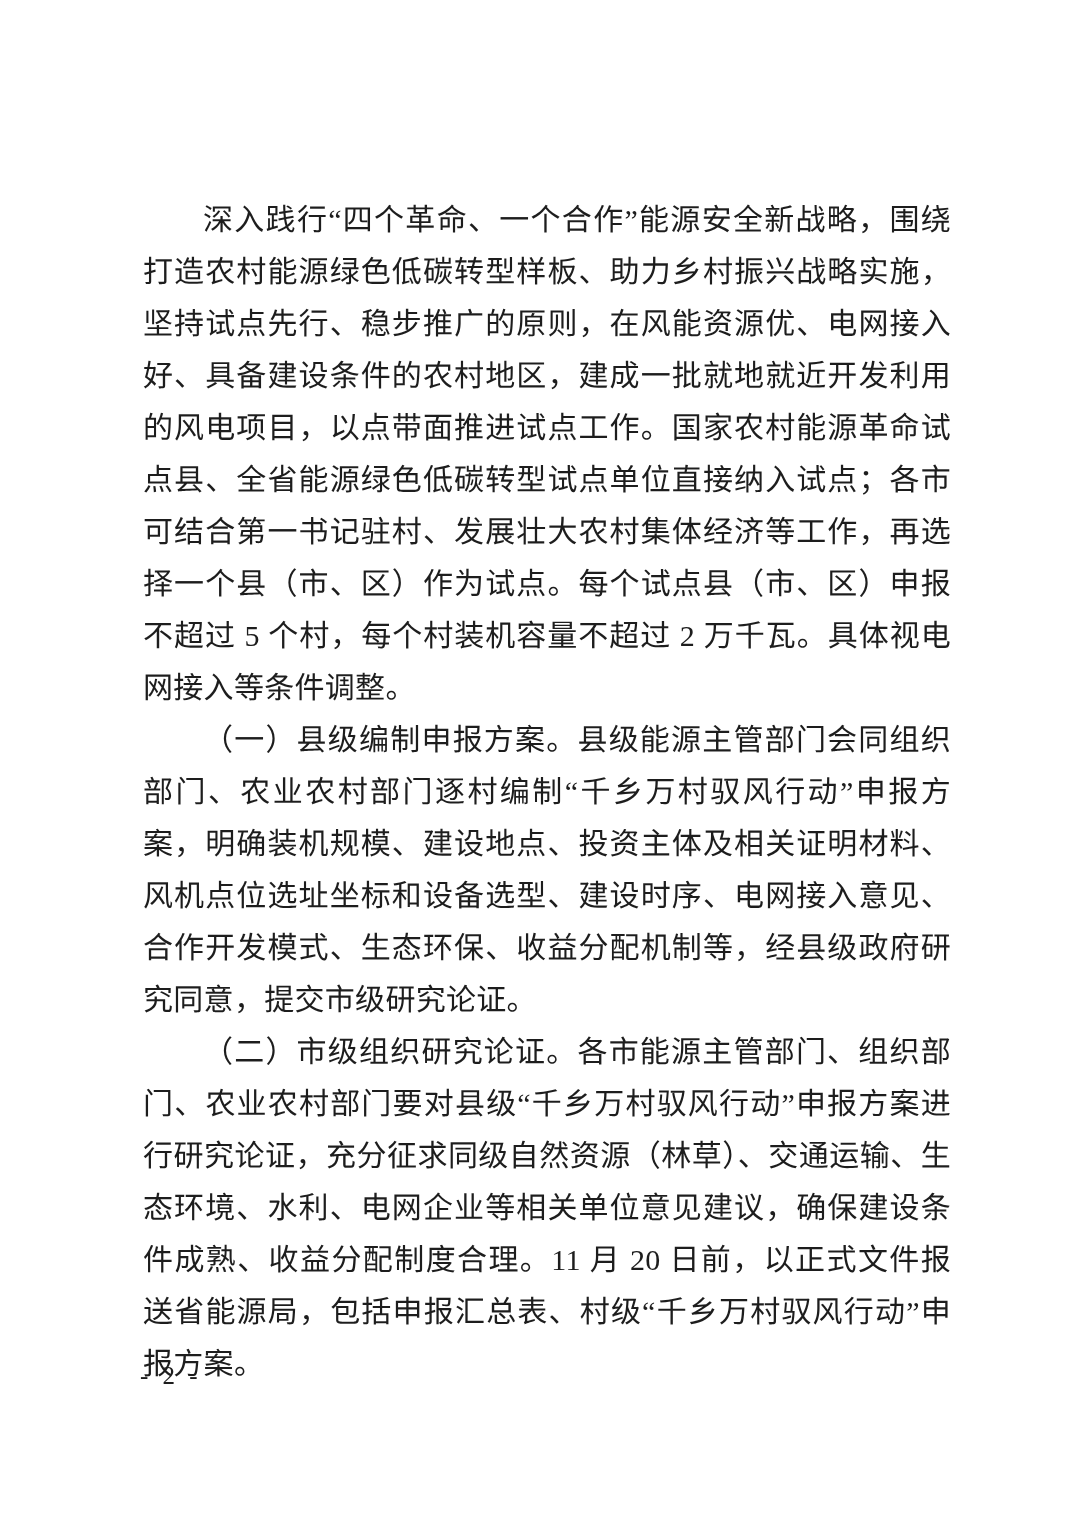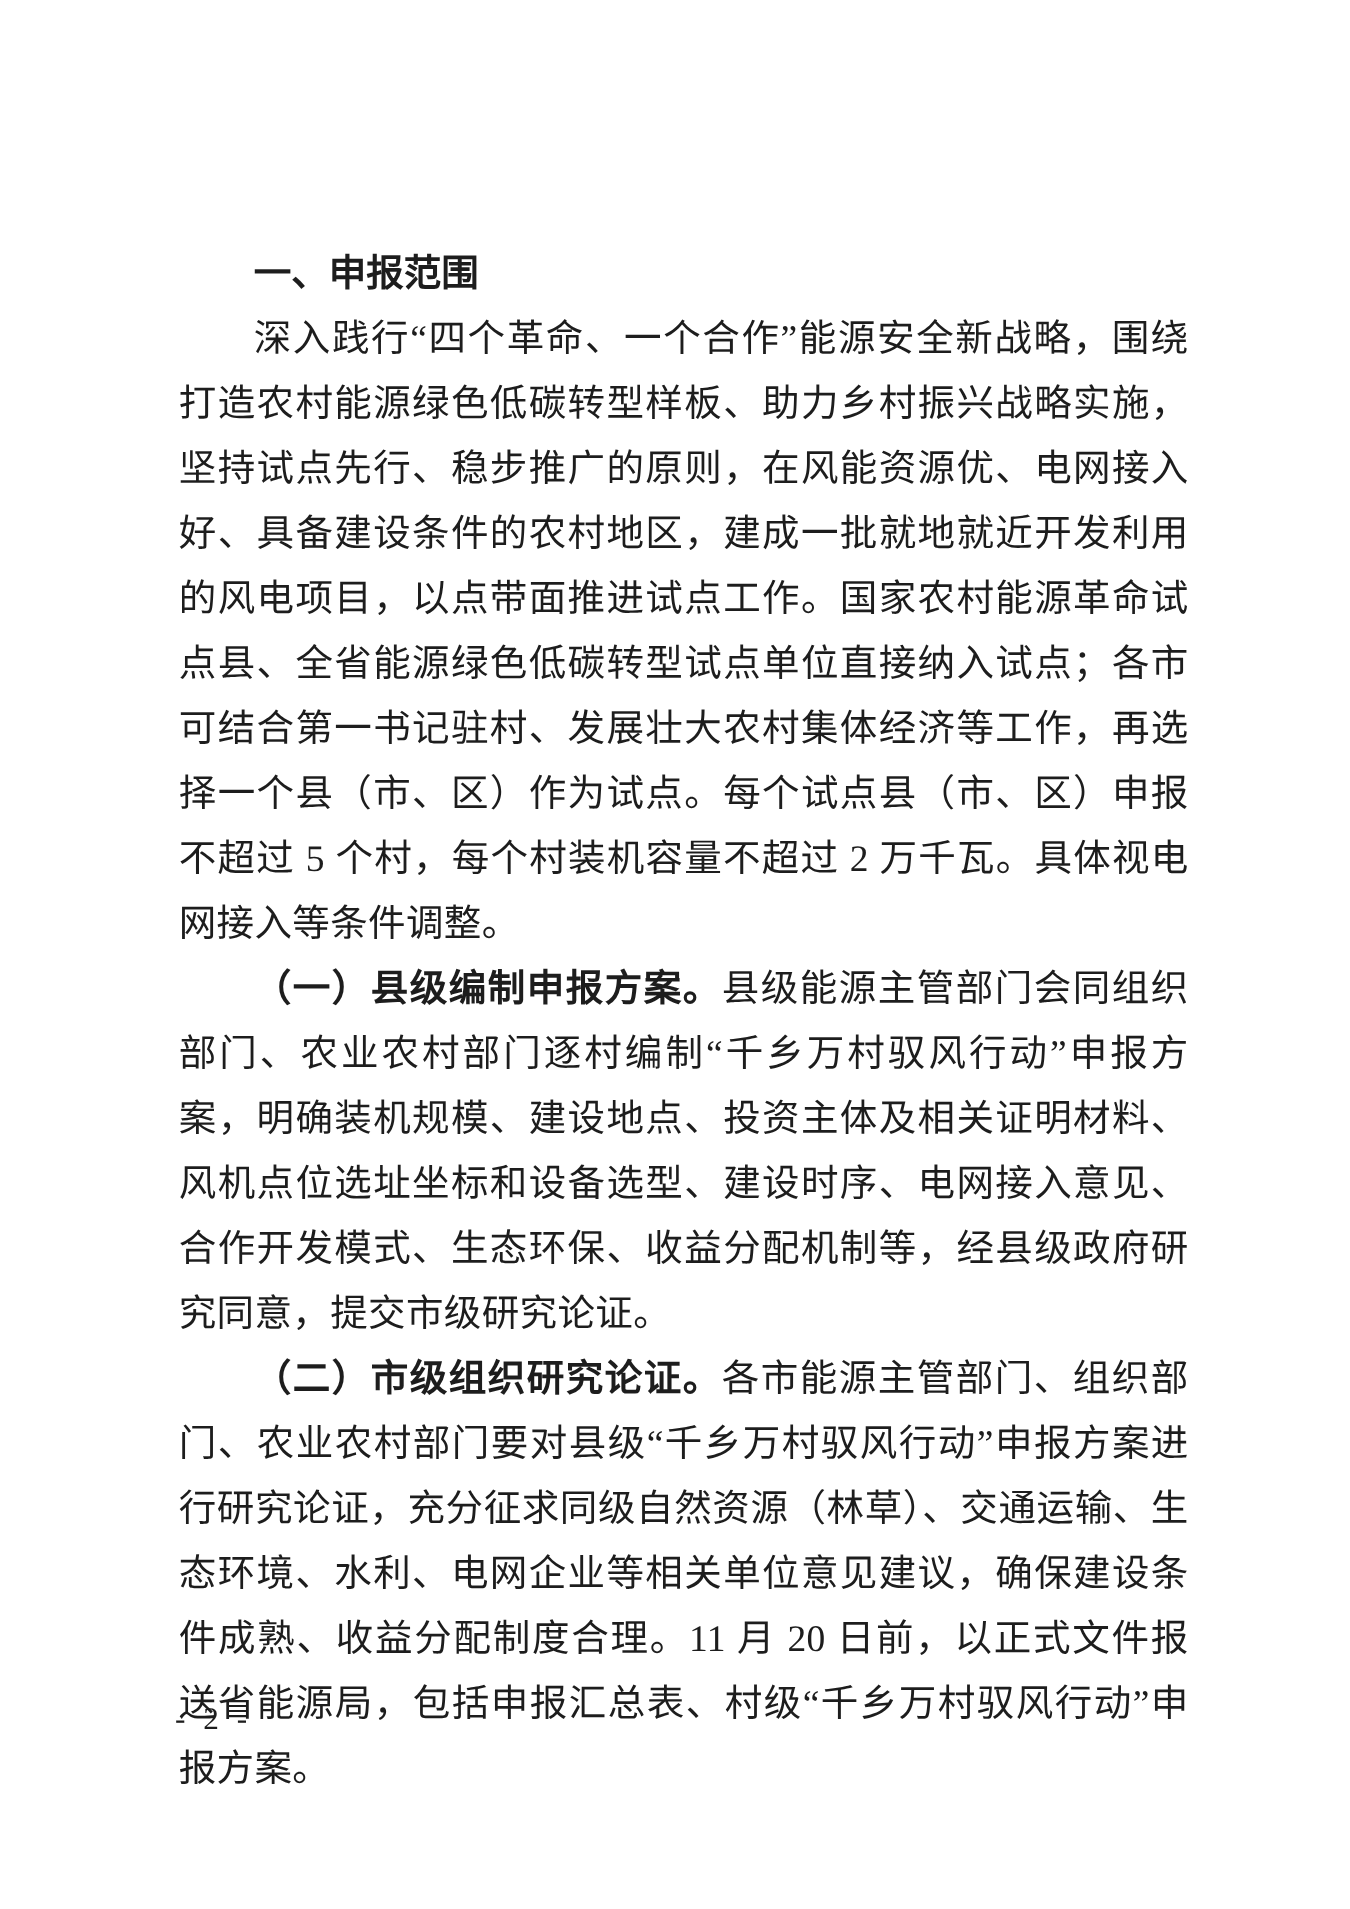--- a/index.html
+++ b/index.html
@@ -33,39 +33,38 @@
     text-indent: 2em;
     margin: 0;
     text-align: left;
   }
   .para {
     margin: 0;
     text-indent: 2em;
     letter-spacing: 0.3px;
   }
   .para-lead {
-    font-weight: bold;
+    font-weight: normal;
   }
   .page-number {
     position: absolute;
     left: 140px;
     top: 1358px;
     font-size: 25px;
     line-height: 36px;
     letter-spacing: 4px;
     color: #1d1d1d;
   }
 </style>
 </head>
 <body>
 
 <div class="page">
   <div class="content">
 
-    <h2 class="section-heading">一、申报范围</h2>
 
     <p class="para"><span>深入践行“四个革命、一个合作”能源安全新战略，围绕打造农村能源绿色低碳转型样板、助力乡村振兴战略实施，坚持试点先行、稳步推广的原则，在风能资源优、电网接入好、具备建设条件的农村地区，建成一批就地就近开发利用的风电项目，以点带面推进试点工作。国家农村能源革命试点县、全省能源绿色低碳转型试点单位直接纳入试点；各市可结合第一书记驻村、发展壮大农村集体经济等工作，再选择一个县（市、区）作为试点。每个试点县（市、区）申报不超过 5 个村，每个村装机容量不超过 2 万千瓦。具体视电网接入等条件调整。</span></p>
 
 
     <p class="para"><span class="para-lead">（一）县级编制申报方案。</span><span>县级能源主管部门会同组织部门、农业农村部门逐村编制“千乡万村驭风行动”申报方案，明确装机规模、建设地点、投资主体及相关证明材料、风机点位选址坐标和设备选型、建设时序、电网接入意见、合作开发模式、生态环保、收益分配机制等，经县级政府研究同意，提交市级研究论证。</span></p>
 
     <p class="para"><span class="para-lead">（二）市级组织研究论证。</span><span>各市能源主管部门、组织部门、农业农村部门要对县级“千乡万村驭风行动”申报方案进行研究论证，充分征求同级自然资源（林草）、交通运输、生态环境、水利、电网企业等相关单位意见建议，确保建设条件成熟、收益分配制度合理。11 月 20 日前，以正式文件报送省能源局，包括申报汇总表、村级“千乡万村驭风行动”申报方案。</span></p>
 
   </div>
 

